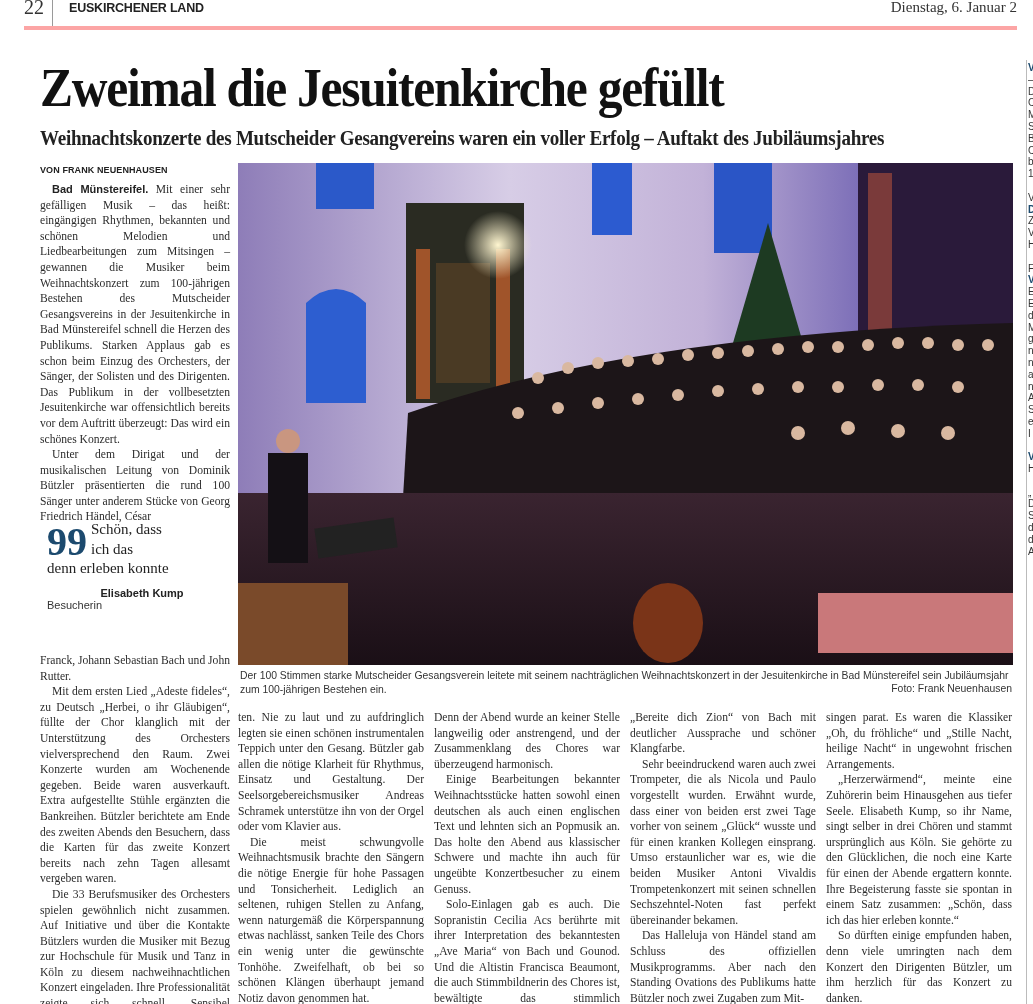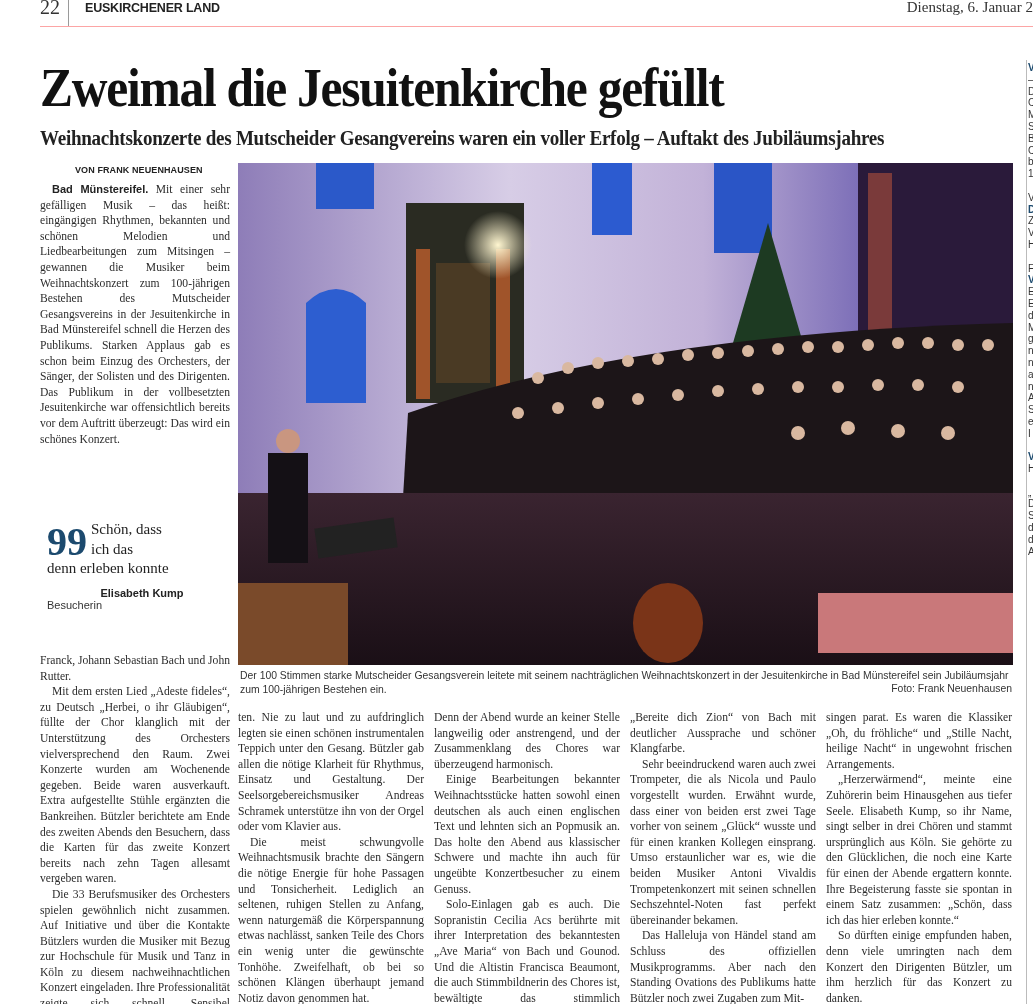--- a/index.html
+++ b/index.html
@@ -1,28 +1,28 @@
 <!DOCTYPE html>
 <html><head>
 <meta charset="utf-8">
 <style>
   html, body { margin:0; padding:0; background:#fff; }
   body { width:1033px; height:1004px; position:relative; overflow:hidden; color:#2a2a2a; }
 
   
-  .page-header { position:absolute; left:40px; top:0; width:993px; height:26px; border-bottom:1px solid #fca5a5; }
+  .page-header { position:absolute; left:24px; top:0; width:993px; height:26px; border-bottom:4px solid #fca5a5; }
   .page-num { position:absolute; left:0; top:-4px; font-family:"Liberation Serif", serif; font-size:20px; color:#333; }
   .page-sep { position:absolute; left:28px; top:0; width:1px; height:26px; background:#9a9a9a; }
   .section-name { position:absolute; left:45px; top:1px; font-family:"Liberation Sans", sans-serif; font-weight:bold; font-size:12.5px; color:#222; letter-spacing:-0.2px; }
   .page-date { position:absolute; right:0; top:-1px; font-family:"Liberation Serif", serif; font-size:15px; color:#333; white-space:nowrap; }
 
   .headline { position:absolute; left:40px; top:58px; margin:0; font-family:"Liberation Serif", serif; font-weight:bold; font-size:55px; line-height:60px; color:#111; letter-spacing:-1.4px; transform:scaleX(0.9); transform-origin:left top; white-space:nowrap; }
   .subheadline { position:absolute; left:40px; top:126px; margin:0; font-family:"Liberation Serif", serif; font-size:20.5px; line-height:24px; color:#222; letter-spacing:-0.3px; white-space:nowrap; transform:scaleX(0.93); transform-origin:left top; }
 
-  .byline { position:absolute; left:40px; top:165px; font-family:"Liberation Sans", sans-serif; font-weight:bold; font-size:9px; color:#222; letter-spacing:0.1px;margin-left:35px; }
+  .byline { position:absolute; left:40px; top:165px; font-family:"Liberation Sans", sans-serif; font-weight:bold; font-size:9px; color:#222; letter-spacing:0.1px; }
 
   .col { position:absolute; font-family:"Liberation Serif", serif; font-size:11.6px; line-height:15.6px; color:#2c2c2c; text-align:justify; hyphens:manual; }
   .col p { margin:0; text-indent:12px; }
   .col p.noindent { text-indent:0; }
   .dateline { font-family:"Liberation Sans", sans-serif; font-weight:bold; font-size:11px; color:#222;padding-left:12px; }
 
   
   .quote { position:absolute; left:47px; top:518px; width:190px; }
   .quote-mark { position:absolute; left:0; top:-6px; font-family:"Liberation Serif", serif; font-weight:bold; font-size:40px; line-height:60px; color:#1c4a6e; }
   .quote-text { margin:0; padding-top:2px; font-family:"Liberation Serif", serif; font-size:15px; line-height:19.5px; color:#222; }
@@ -52,20 +52,21 @@
   <span class="page-date">Dienstag, 6. Januar 2</span>
 </div>
 
 <h1 class="headline">Zweimal die Jesuitenkirche gefüllt</h1>
 <h2 class="subheadline">Weihnachtskonzerte des Mutscheider Gesangvereins waren ein voller Erfolg – Auftakt des Jubiläumsjahres</h2>
 
 <div class="byline">VON FRANK NEUENHAUSEN</div>
 
 <div class="col" style="left:40px; top:182px; width:190px;">
   <p class="noindent"><span class="dateline">Bad Münstereifel.</span> <span>Mit einer sehr gefälligen Musik – das heißt: eingängigen Rhythmen, bekannten und schönen Melodien und Liedbearbeitungen zum Mitsingen – gewannen die Musiker beim Weihnachtskonzert zum 100-jährigen Bestehen des Mutscheider Gesangsvereins in der Jesuitenkirche in Bad Münstereifel schnell die Herzen des Publikums. Starken Applaus gab es schon beim Einzug des Orchesters, der Sänger, der Solisten und des Dirigenten. Das Publikum in der vollbesetzten Jesuitenkirche war offensichtlich bereits vor dem Auftritt überzeugt: Das wird ein schönes Konzert.</span></p>
+  <p>Unter dem Dirigat und der musikalischen Leitung von Dominik Bützler präsentierten die rund 100 Sänger unter anderem Stücke von Georg Friedrich Händel, César</p>
 </div>
 
 <div class="quote">
   <span class="quote-mark">99</span>
   <p class="quote-text">
     <span class="l1">Schön, dass</span>
     <span class="l2">ich das</span>
     <span class="l3">denn erleben konnte</span>
   </p>
   <div class="quote-name">Elisabeth Kump</div>

